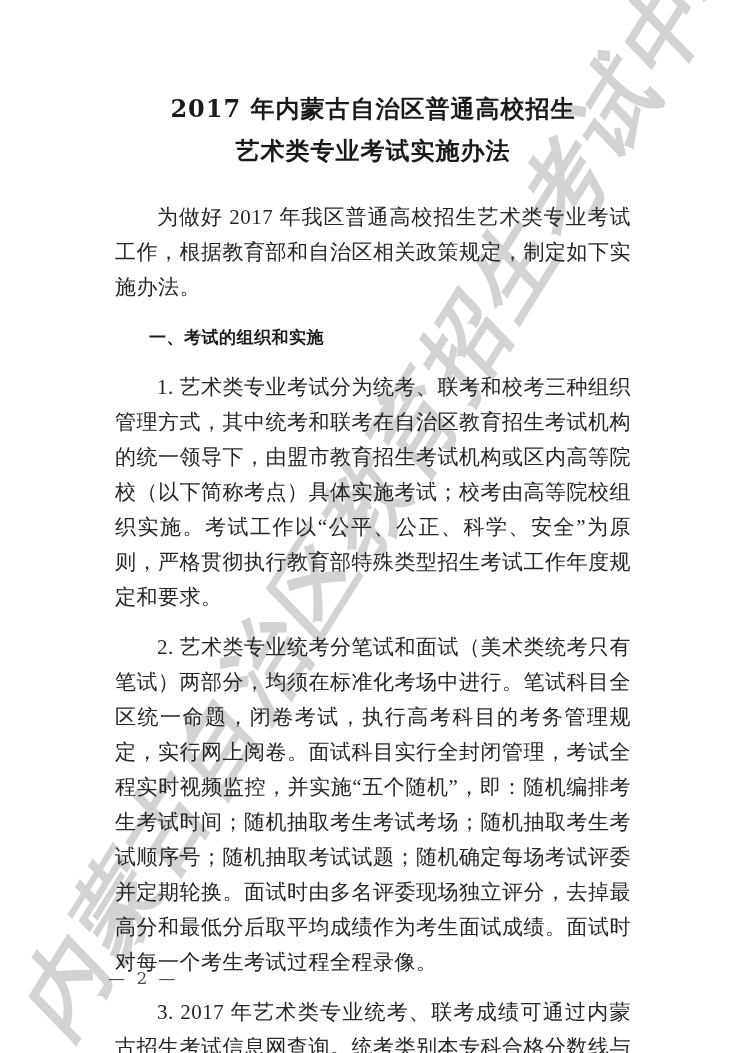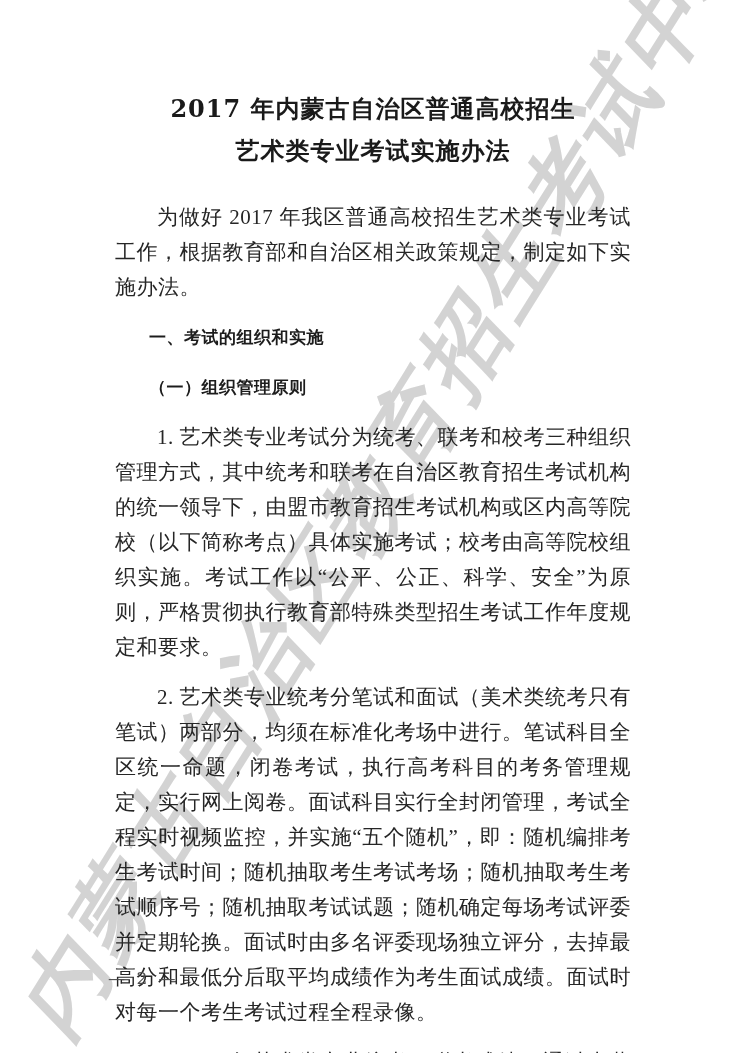--- a/index.html
+++ b/index.html
@@ -97,21 +97,20 @@
   <div class="doc">
 
     <h1 class="title">
       <span class="title-line">2017 年内蒙古自治区普通高校招生</span>
       <span class="title-line">艺术类专业考试实施办法</span>
     </h1>
 
     <div class="body-text">
       <p class="body-p">为做好 2017 年我区普通高校招生艺术类专业考试工作，根据教育部和自治区相关政策规定，制定如下实施办法。</p>
       <p class="heading">一、考试的组织和实施</p>
-      <p class="subheading">（一）组织管理原则</p>
       <p class="body-p">1. 艺术类专业考试分为统考、联考和校考三种组织管理方式，其中统考和联考在自治区教育招生考试机构的统一领导下，由盟市教育招生考试机构或区内高等院校（以下简称考点）具体实施考试；校考由高等院校组织实施。考试工作以“公平、公正、科学、安全”为原则，严格贯彻执行教育部特殊类型招生考试工作年度规定和要求。</p>
       <p class="body-p">2. 艺术类专业统考分笔试和面试（美术类统考只有笔试）两部分，均须在标准化考场中进行。笔试科目全区统一命题，闭卷考试，执行高考科目的考务管理规定，实行网上阅卷。面试科目实行全封闭管理，考试全程实时视频监控，并实施“五个随机”，即：随机编排考生考试时间；随机抽取考生考试考场；随机抽取考生考试顺序号；随机抽取考试试题；随机确定每场考试评委并定期轮换。面试时由多名评委现场独立评分，去掉最高分和最低分后取平均成绩作为考生面试成绩。面试时对每一个考生考试过程全程录像。</p>
       <p class="body-p">3. 2017 年艺术类专业统考、联考成绩可通过内蒙古招生考试信息网查询。统考类别本专科合格分数线与笔试成绩一并公布,联考各专业本专科合格分数线与高考文化课分数</p>
     </div>
 
   </div>
 
   <div class="footer">— 2 —</div>
 
 </div>

